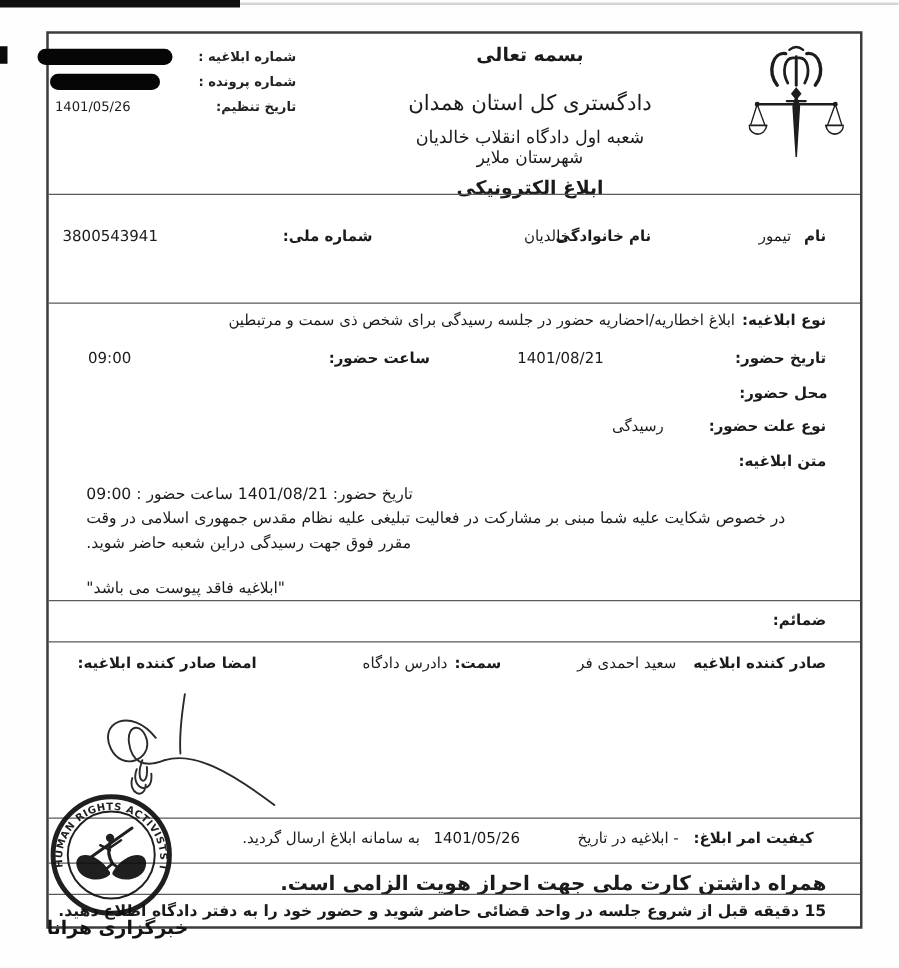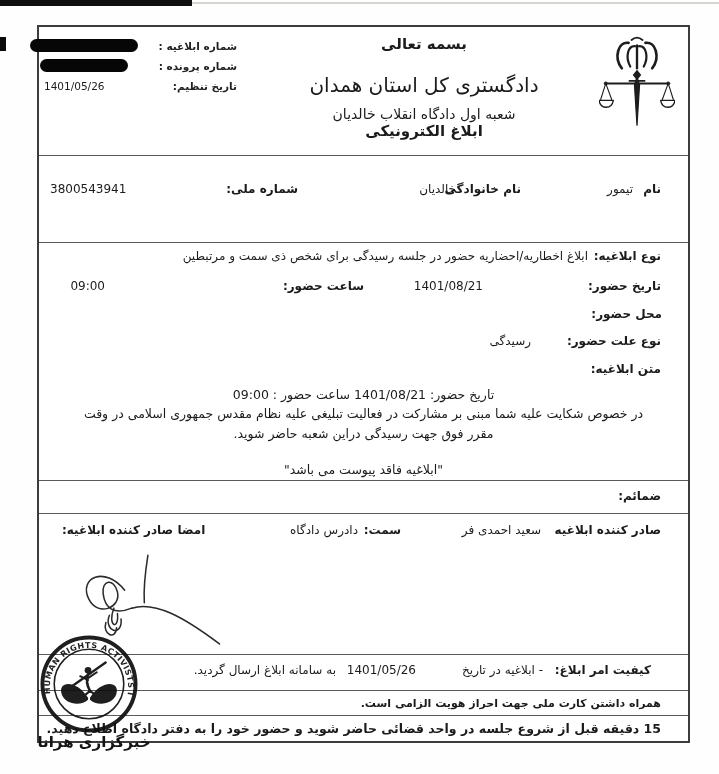--- a/index.html
+++ b/index.html
@@ -26,29 +26,29 @@
 
   
   .meta-block { position:absolute; left:-9px; top:10px; width:215px; }
   .meta-row { position:relative; height:20px; }
   .meta-row .lbl { position:absolute; right:8px; top:3px; font-size:10.5px; color:#222; white-space:nowrap;font-weight:bold; }
   .redact { position:absolute; top:2px; height:13px; background:#060606; border-radius:7px; }
   .meta-date { position:absolute; left:14px; top:3px; font-size:10.5px; direction:ltr; }
 
   .center-head { position:absolute; left:220px; top:8px; width:330px; text-align:center; direction:rtl; }
   .center-head .l1 { font-size:15px; font-weight:bold; margin-bottom:20px; }
-  .center-head .l2 { font-size:20px; margin-bottom:9px; }
+  .center-head .l2 { font-size:17px; margin-bottom:9px; }
   .center-head .l3 { font-size:14px; }
   .center-head .l4 { font-size:13.5px; margin-bottom:7px; }
   .center-head .l5 { font-size:15px; font-weight:bold; }
 
   .emblem { position:absolute; left:560px; top:6px; width:76px; height:100px; }
 
   
-  .body-block { position:absolute; left:30px; right:30px; top:358px; text-align:center; font-size:12.5px; line-height:1.55; direction:rtl; }
+  .body-block { position:absolute; left:30px; right:30px; top:358px; text-align:left; font-size:12.5px; line-height:1.55; direction:rtl; }
   .body-block .quote { margin-top:17px; }
 
   .sig-wrap { position:absolute; left:23px; top:520px; width:170px; height:108px; }
 
   
   .stamp { position:absolute; left:40px; top:634px; width:98px; height:100px; }
   .stamp-caption { position:absolute; left:26px; top:733px; width:136px; font-size:15px; font-weight:bold; text-align:center; direction:rtl; color:#141414; }
 </style>
 </head>
 <body>
@@ -73,20 +73,21 @@
       <div class="meta-row">
         <span class="meta-date">1401/05/26</span>
         <span class="lbl">تاریخ تنظیم:</span>
       </div>
     </div>
 
     <div class="center-head">
       <div class="l1">بسمه تعالی</div>
       <div class="l2">دادگستری کل استان همدان</div>
       <div class="l3">شعبه اول دادگاه انقلاب خالدیان</div>
+      <div class="l4">شهرستان ملایر</div>
       <div class="l5">ابلاغ الکترونیکی</div>
     </div>
 
     <div class="emblem">
       <svg viewBox="0 0 90 115" width="76" height="100">
         <g stroke="#1d1d1d" fill="none" stroke-linecap="round">
 
           <path d="M27,40 C17,27 23,8 35,10" stroke-width="3.2"></path>
           <path d="M37,38 C31,27 34,13 43,14" stroke-width="2.6"></path>
           <path d="M45,13 L45,40" stroke-width="2.8"></path>
@@ -126,21 +127,21 @@
     <div class="hline" style="top:215px"></div>
 
     <div class="row" style="top:222px">
       <span class="b" style="right:27px">نوع ابلاغیه:</span>
       <span style="right:100px">ابلاغ اخطاریه/احضاریه حضور در جلسه رسیدگی برای شخص ذی سمت و مرتبطین</span>
     </div>
 
     <div class="row" style="top:252px">
       <span class="b" style="right:27px">تاریخ حضور:</span>
       <span style="right:205px;direction:ltr">1401/08/21</span>
-      <span class="b" style="right:324px">ساعت حضور:</span>
+      <span class="b" style="right:344px">ساعت حضور:</span>
       <span style="right:583px;direction:ltr">09:00</span>
     </div>
 
     <div class="row" style="top:280px">
       <span class="b" style="right:26px">محل حضور:</span>
     </div>
 
     <div class="row" style="top:307px">
       <span class="b" style="right:27px">نوع علت حضور:</span>
       <span style="right:157px">رسیدگی</span>
@@ -188,21 +189,21 @@
     <div class="row" style="top:636px">
       <span class="b" style="right:37px">کیفیت امر ابلاغ:</span>
       <span style="right:145px">- ابلاغیه در تاریخ</span>
       <span style="right:272px;direction:ltr">1401/05/26</span>
       <span style="right:352px">به سامانه ابلاغ ارسال گردید.</span>
     </div>
 
     <div class="hline" style="top:663px"></div>
 
     <div class="row" style="top:670px">
-      <span class="b" style="right:27px;font-size:11px">همراه داشتن کارت ملی جهت احراز هویت الزامی است.</span>
+      <span class="b" style="right:27px;font-size:16px">همراه داشتن کارت ملی جهت احراز هویت الزامی است.</span>
     </div>
 
     <div class="hline" style="top:688px"></div>
 
     <div class="row" style="top:694px">
       <span class="b" style="right:27px;font-size:12.5px">15 دقیقه قبل از شروع جلسه در واحد قضائی حاضر شوید و حضور خود را به دفتر دادگاه اطلاع دهید.</span>
     </div>
 
   </div>
 

